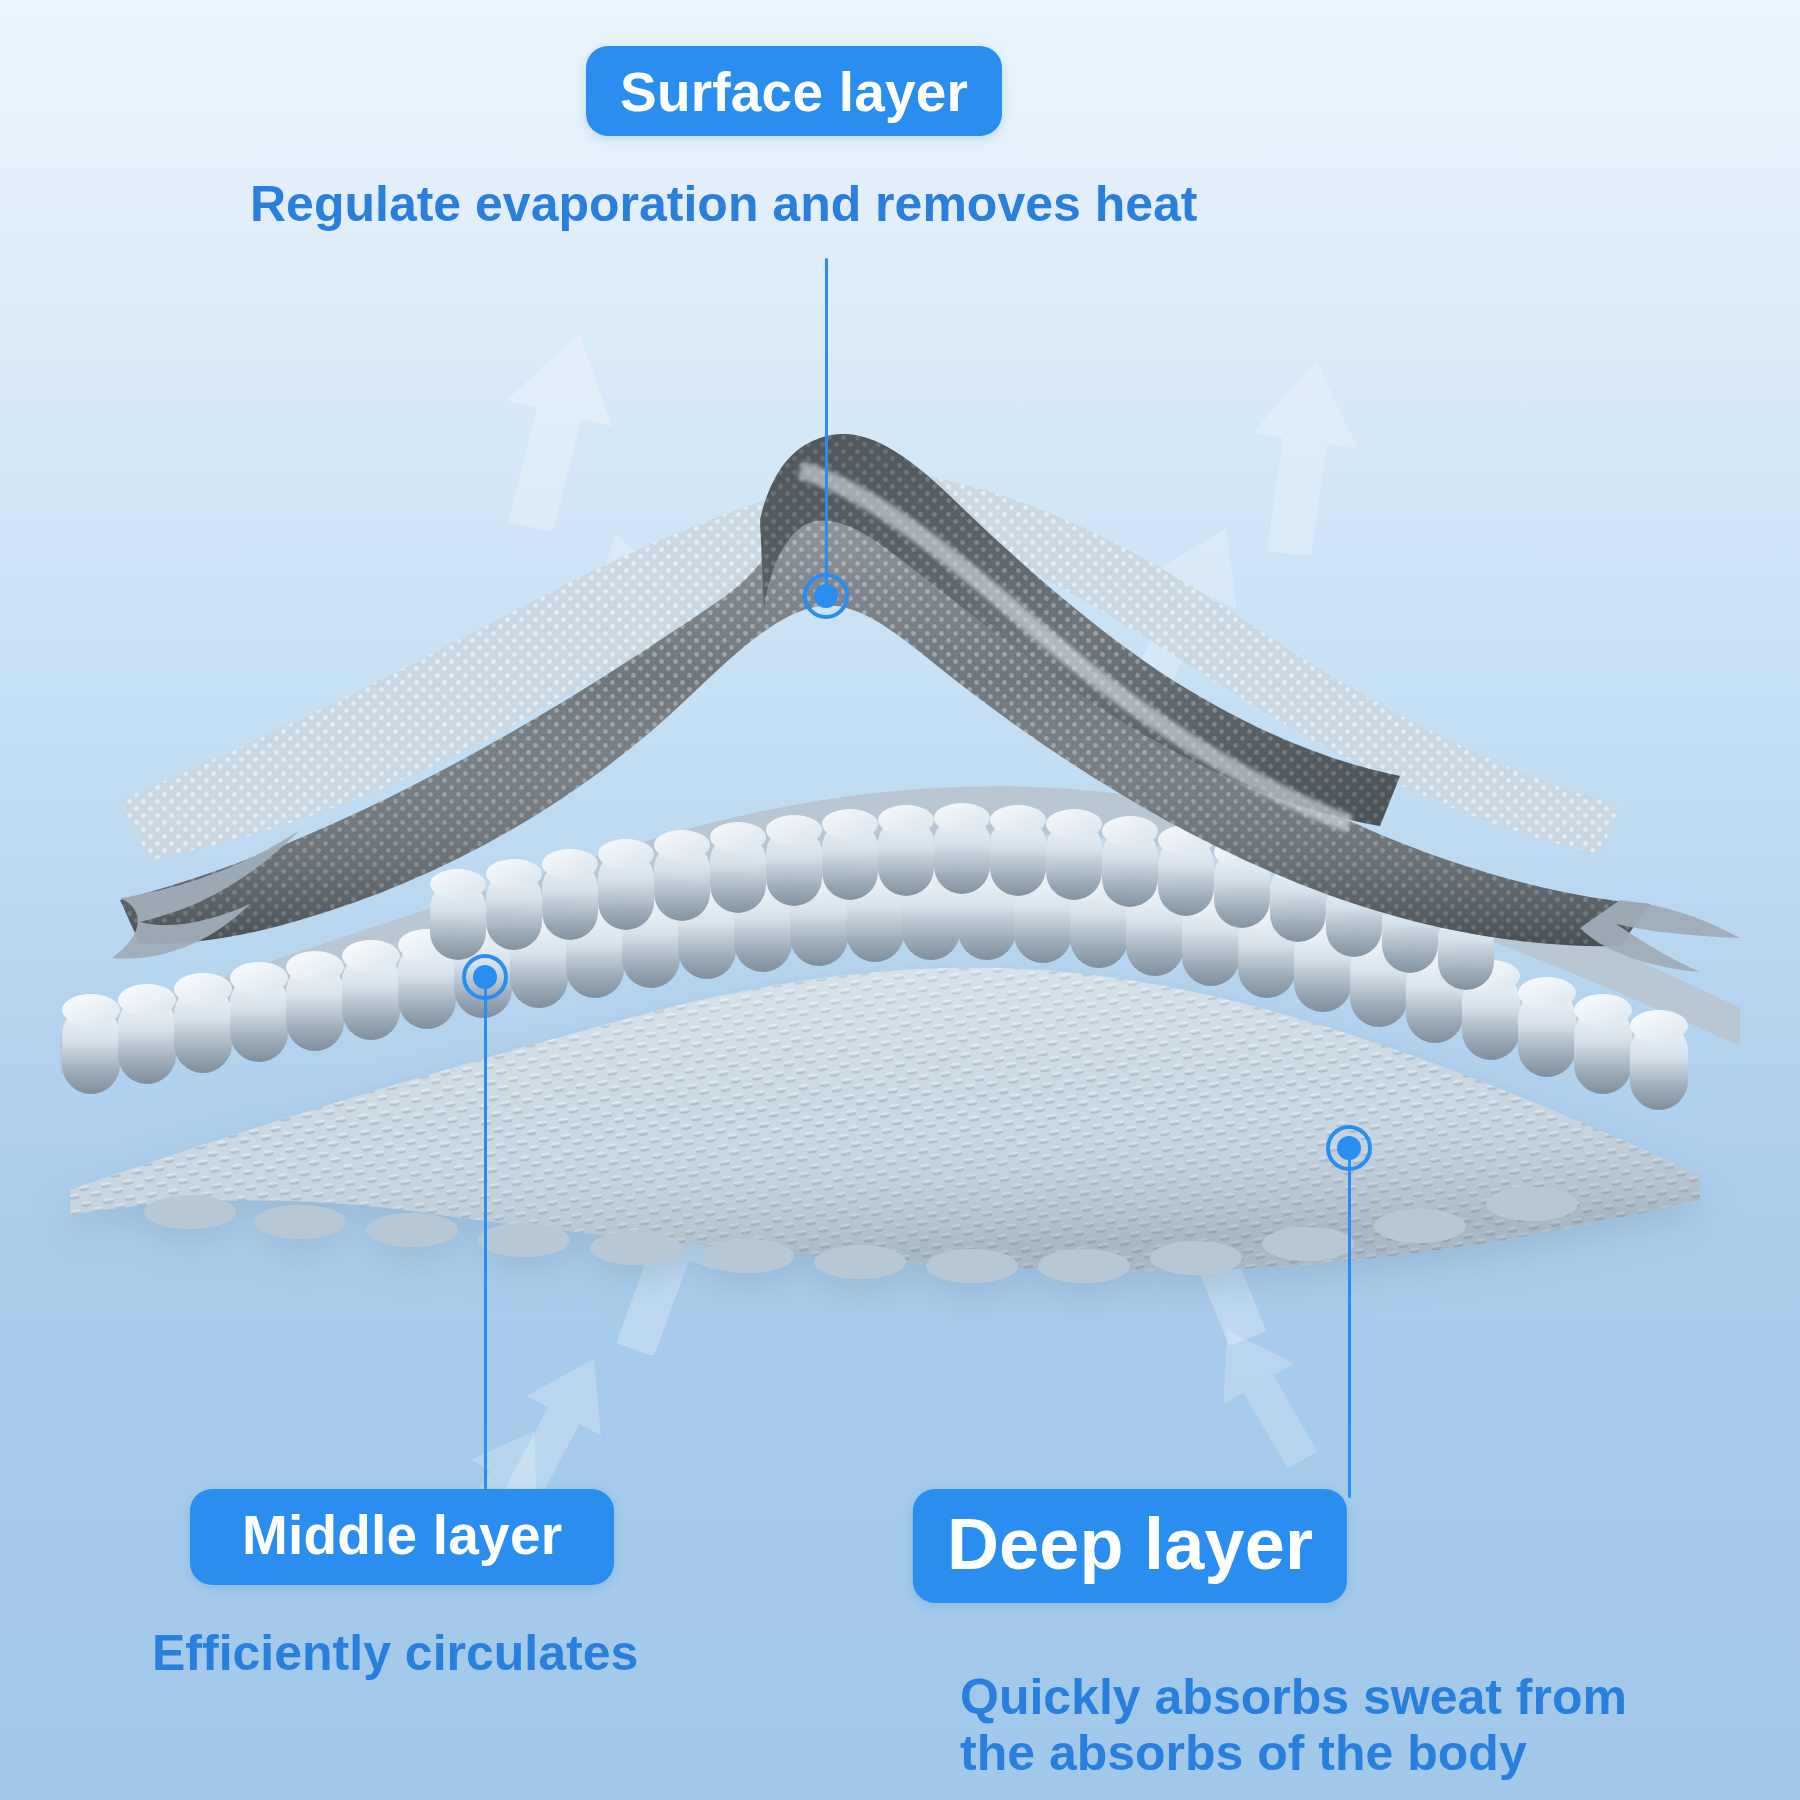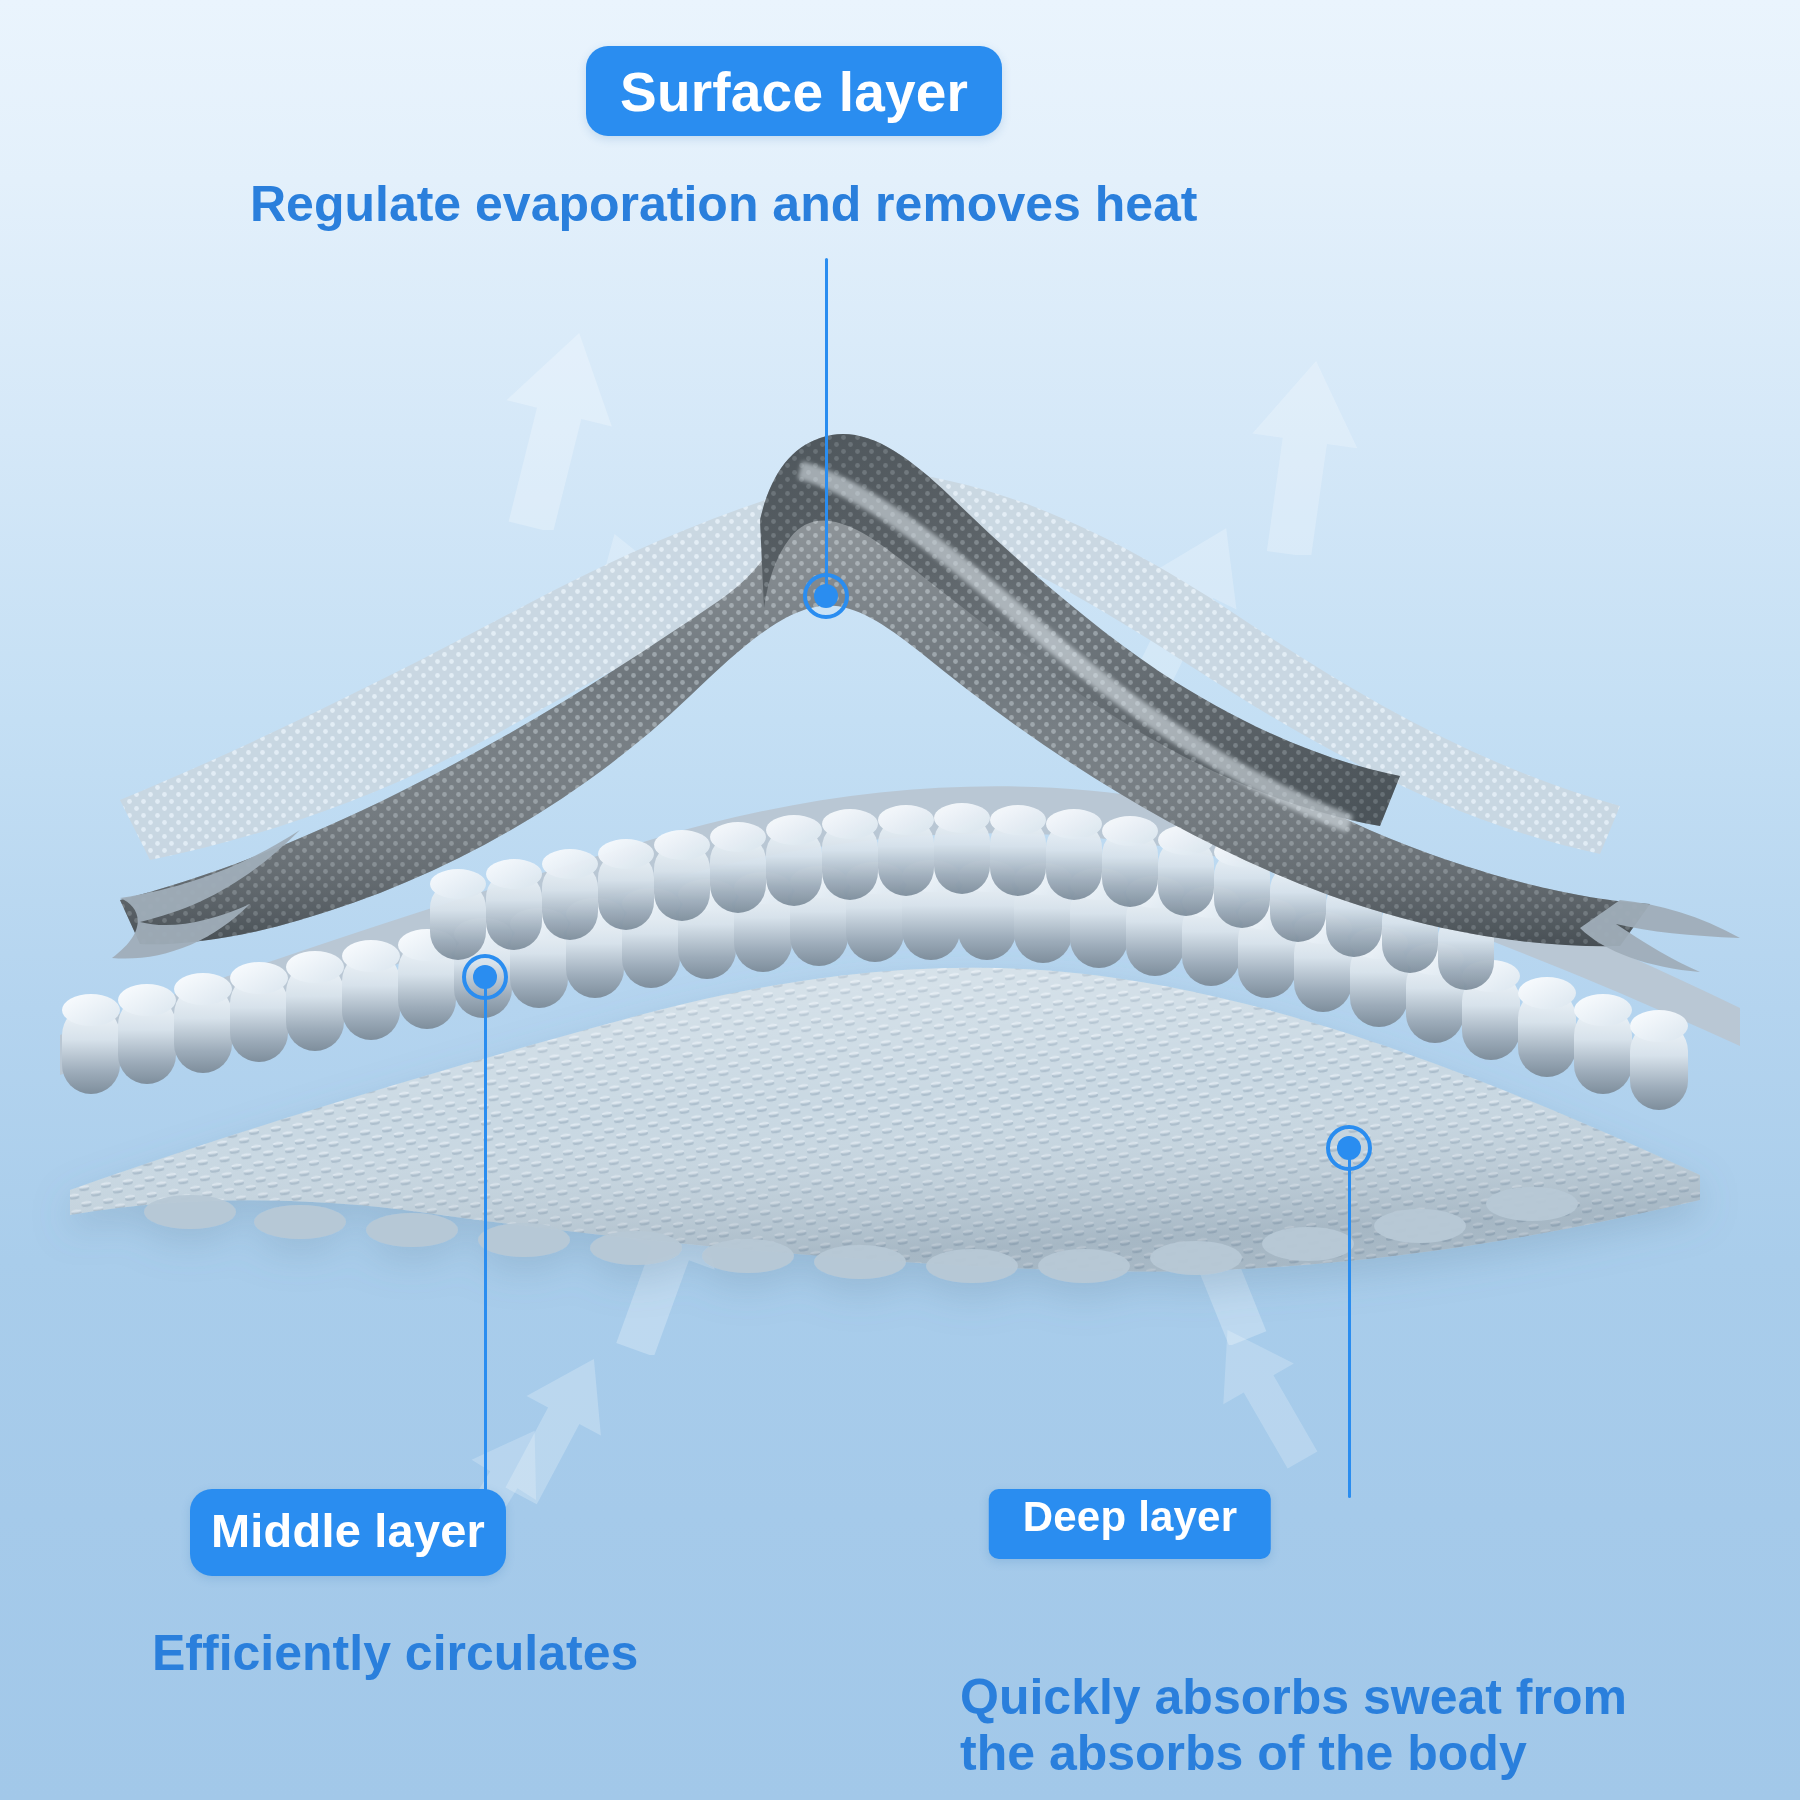--- a/index.html
+++ b/index.html
@@ -35,23 +35,23 @@
   }
 
   
   .pill{
     position:absolute;display:inline-flex;align-items:center;justify-content:center;
     background:#2a8df0;color:#ffffff;border-radius:22px;
     font-weight:bold;letter-spacing:.2px;white-space:nowrap;
     box-shadow:0 3px 10px rgba(40,110,180,.18);
   }
   #pill-surface{left:586px;top:46px;padding:14px 34px 12px;font-size:55px;}
-  #pill-middle {left:190px;top:1489px;padding:14px 21px 18px;font-size:47px;text-align:right;}
-  #pill-deep   {left:1130px;top:1489px;padding:4px 34px 18px;font-size:42px;
-                transform:translateX(-50%);border-radius:10px;}
+  #pill-middle {left:190px;top:1489px;padding:14px 52px 18px;font-size:55px;text-align:right;}
+  #pill-deep   {left:1130px;top:1489px;padding:14px 34px 18px;font-size:72px;
+                transform:translateX(-50%);}
   #pill-middle{transform:translateX(0);}
 
   
   .desc{
     position:absolute;color:#2a7fdc;text-align:left;
     font-size:50px;line-height:1.12;font-weight:700;
   }
   #desc-surface{left:250px;top:176px;width:1100px;}
   #desc-middle {left:152px;top:1625px;width:620px;}
   #desc-deep   {left:960px;top:1625px;width:700px;margin-top:44px;}

